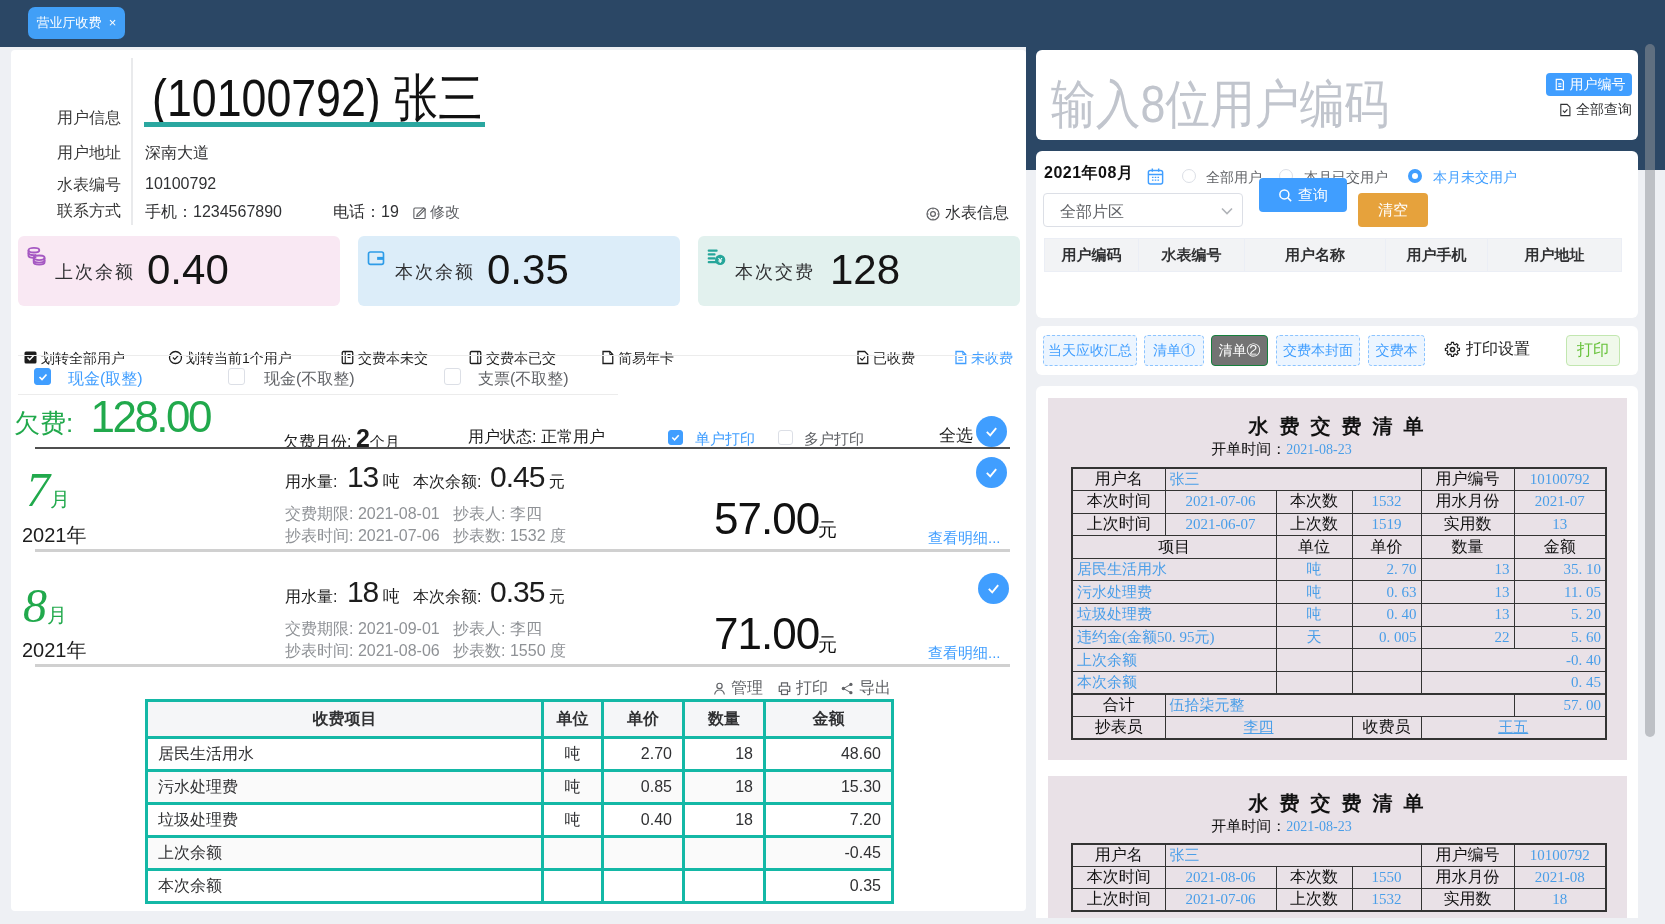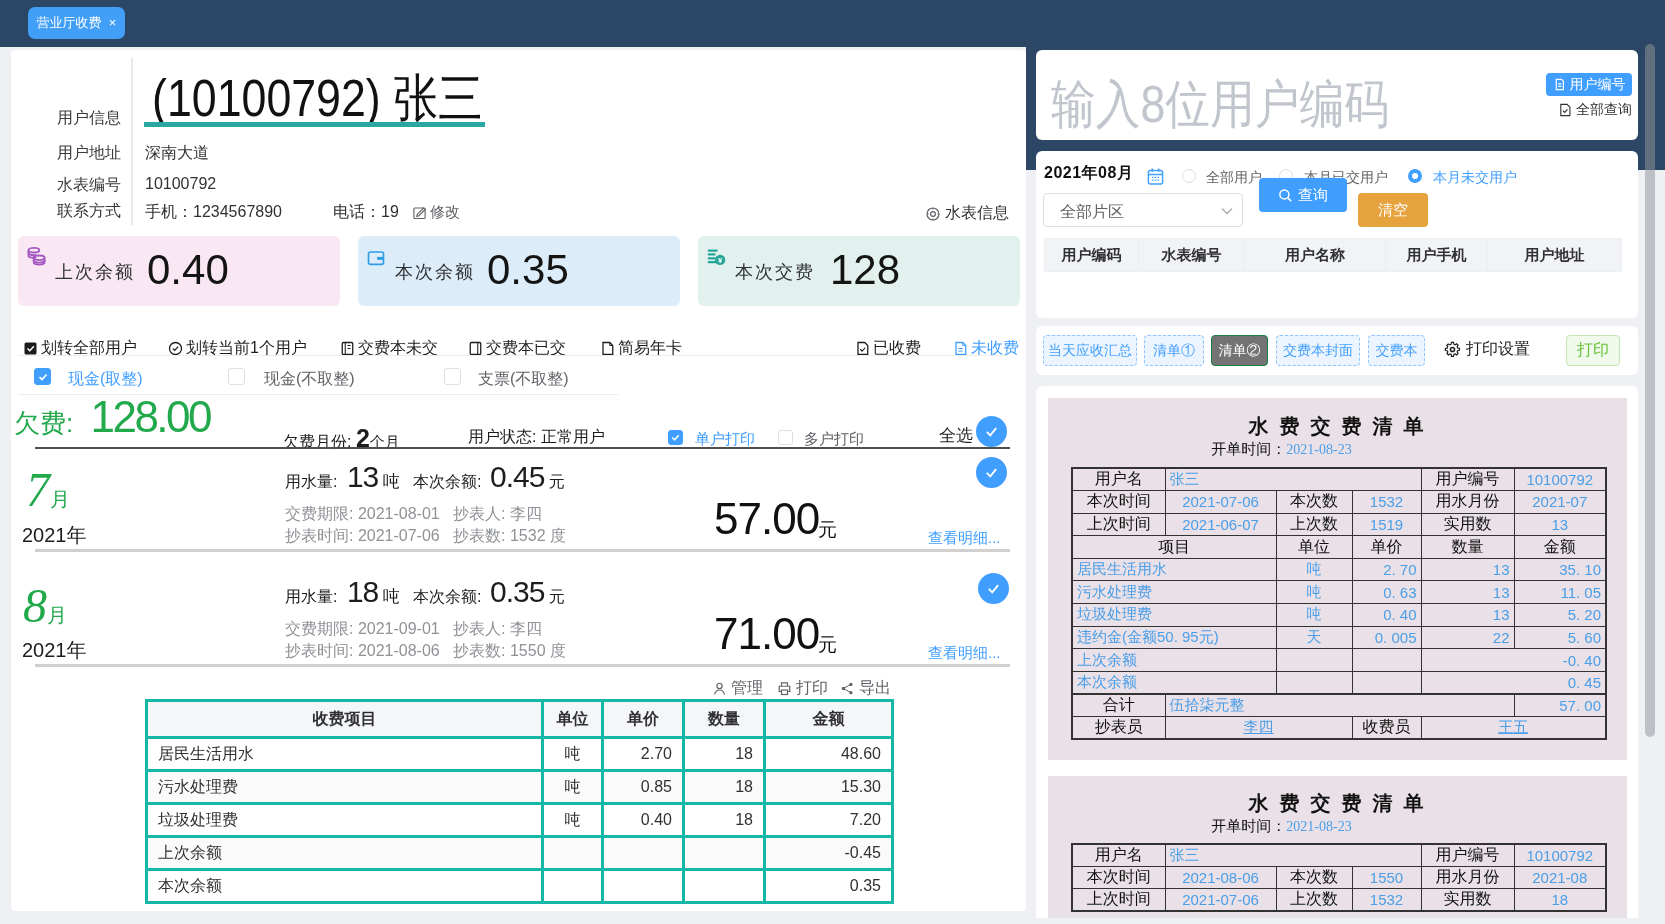--- a/index.html
+++ b/index.html
@@ -7,21 +7,21 @@
 .abs{position:absolute}
 .topbar{left:0;top:0;width:1665px;height:47px;background:#2b4765}
 .topbar2{left:1026px;top:0;width:639px;height:170px;background:#2b4765}
 .tab{left:28px;top:7px;width:97px;height:32px;background:#419ff7;border-radius:7px;color:#fff;font-size:13px;line-height:32px;text-align:center}
 .lpanel{left:11px;top:50px;width:1015px;height:861px;background:#fff;border-radius:4px}
 .lbl{font-size:16px;color:#3a3a3a}
 .cardlabel{font-size:18px;color:#303133;letter-spacing:2px}
 .cardval{font-size:42px;color:#141414}
 .scroll{left:1645px;top:44px;width:10px;height:693px;background:rgba(144,147,153,.52);border-radius:5px;z-index:50}
 .rcard{background:#fff;border-radius:6px}
-.mitem{top:338px;font-size:16px;color:#1d1d1d;display:flex;align-items:center}
+.mitem{top:350px;font-size:14px;color:#1d1d1d;display:flex;align-items:flex-start}
 .mitem svg{margin-right:3px}
 .ckbox{width:17px;height:17px;border:1px solid #dcdfe6;border-radius:3px;background:#fff}
 .ck-on{background:#409eff;border-color:#409eff;display:flex;align-items:center;justify-content:center}
 .mon-num{font-family:"Liberation Serif",serif;font-style:italic;color:#21a94c}
 .gray{color:#8f9296}
 .blue{color:#409eff}
 .bigcheck{border-radius:50%;background:#409eff;display:flex;align-items:center;justify-content:center}
 .mg{top:678px;font-size:16px;color:#606266;display:flex;align-items:center}
 .mg svg{margin-right:4px}
 .ltab{border-collapse:collapse;font-size:16px;color:#303133}
@@ -35,21 +35,21 @@
 .rtab{border-collapse:collapse;font-size:15px;color:#303133;background:#fff}
 .rtab td{border:1px solid #ebeef5;height:33px;padding:0;text-align:center}
 .rtab .h td{background:#f2f3f5;font-weight:bold}
 .rtab .nd{height:36px;color:#909399;font-size:15px}
 .pbtn{top:335px;height:31px;background:#ecf5ff;border:1px dashed #8cc4ff;border-radius:4px;color:#409eff;font-size:14px;display:flex;align-items:center;justify-content:center}
 .pbtn-on{background:#737373;border:1px solid #15803d;color:#fff}
 .receipt{width:579px;background:#e9e1e7}
 .rtitle{left:1048px;width:579px;text-align:center;font-size:20px;font-weight:bold;letter-spacing:3px;color:#111;font-family:"Liberation Serif",serif}
 .ropen{left:992px;width:579px;text-align:center;font-size:15px;color:#111;font-family:"Liberation Serif",serif}
 .ropen .rv{color:#4a9ee8;font-size:14px}
-.rectab{border-collapse:collapse;font-family:Liberation Sans, sans-serif;font-size:16px;color:#111;table-layout:fixed;border:2px solid #333}
+.rectab{border-collapse:collapse;font-family:Liberation Serif, serif;font-size:16px;color:#111;table-layout:fixed;border:2px solid #333}
 .rectab td{border:1px solid #333;height:22.6px;padding:0 4px;text-align:center;overflow:hidden;white-space:nowrap}
 .rectab .v{color:#4a9ee8;font-size:15px}
 .rectab .l{text-align:left}
 .rectab .r{text-align:right}
 .rectab .u{text-decoration:underline}
 .rectab .tot td{border-top:2px solid #333}
 .r2 td{height:21.3px}
 .sx{transform-origin:0 50%}
 </style></head>
 <body>

